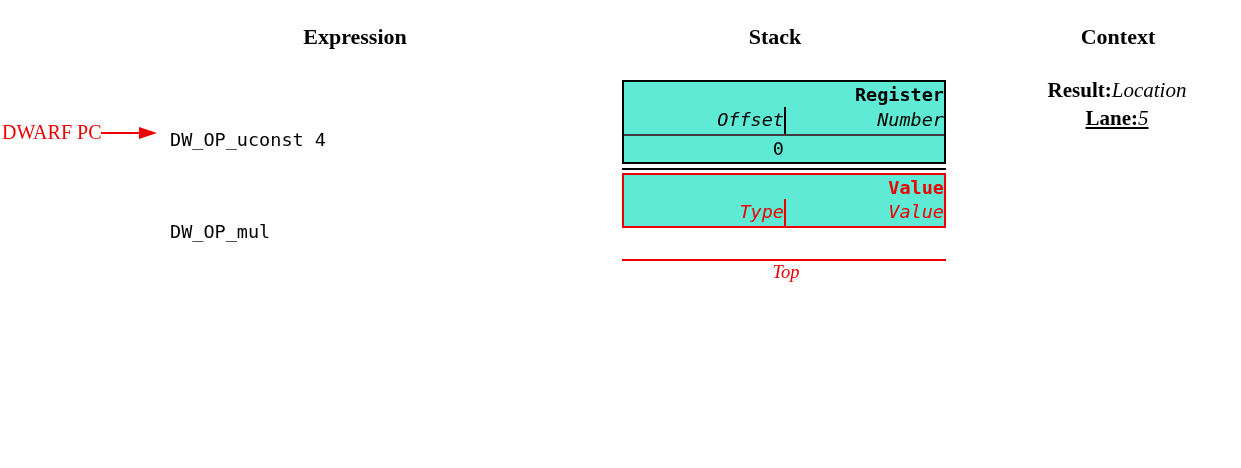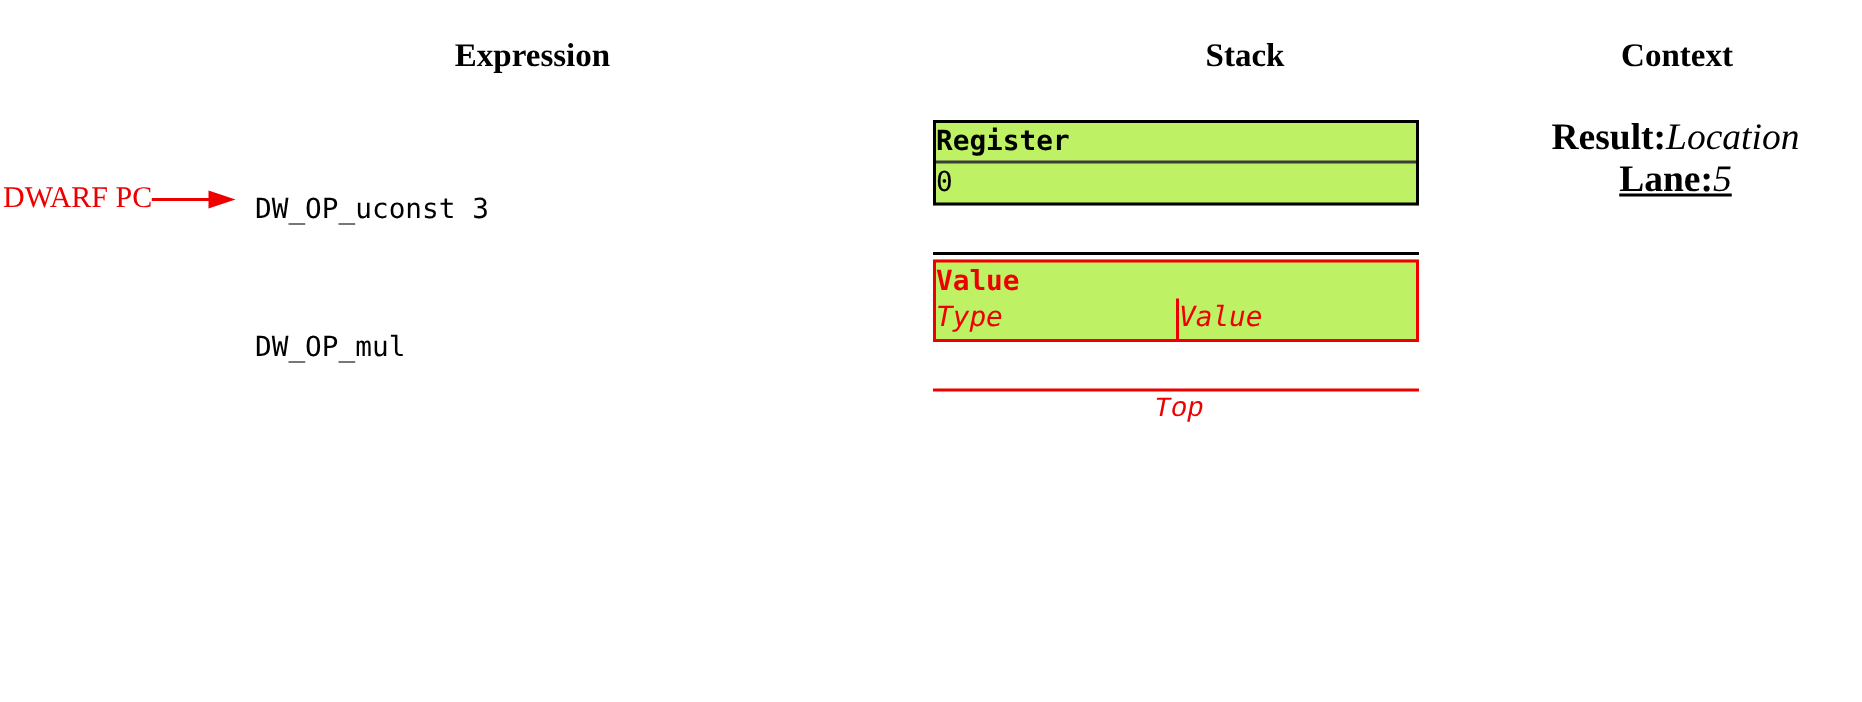--- a/index.html
+++ b/index.html
@@ -46,24 +46,24 @@
     top: 126px;
     width: 58px;
     height: 14px;
   }
 
   
   .stk {
     position: absolute;
     left: 622px;
     width: 320px;
-    text-align: left;
+    text-align: right;
     font-family: "DejaVu Sans Mono", monospace;
     font-size: 18.5px;
-    background: #bef264;
+    background: #5eead4;
   }
   .stk-black { top: 80px;  border: 2px solid var(--black); color: var(--black); }
   .stk-red   { top: 173px; border: 2px solid var(--red);   color: var(--red); }
   .stk .t-hdr { font-weight: bold; }
   .stk-black .t-hdr { height: 25px; line-height: 26px; }
   .stk-red   .t-hdr { height: 24px; line-height: 25px; }
   .stk .row2 { display: grid; grid-template-columns: 1fr 1fr; }
   .stk .row2 > span:nth-child(2) { border-left: 2px solid currentColor; }
   .stk .hdr-row { font-style: italic; }
   .stk .hdr-row > span { height: 27px; line-height: 26px; }
@@ -74,68 +74,72 @@
   .dbl { position: absolute; left: 622px; width: 324px; height: 2px; }
   .dbl-black { top: 168px; background: var(--black); }
   .dbl-red   { top: 259px; background: var(--red); }
 
   .top-label {
     position: absolute;
     left: 786px;
     top: 262px;
     transform: translateX(-50%);
     color: var(--red);
-    font-family: Liberation Mono, monospace;
+    font-family: Liberation Serif, serif;
     font-size: 18.5px;
     font-style: italic;
   }
 
   
   .ctx-line {
     position: absolute;
     left: 1117px;
     transform: translateX(-50%);
-    font-size: 25px;
+    font-size: 21px;
     white-space: nowrap;
   }
   .ctx-line .lbl { font-weight: bold; }
   .ctx-line .val { font-style: italic; }
   .ctx-result { top: 78px; }
   .ctx-lane   { top: 106px; text-decoration: underline; }
 </style>
 </head>
 <body>
 
 <div class="canvas">
 
   <div class="col-title" style="left:355px">Expression</div>
-  <div class="col-title" style="left:830px">Stack</div>
+  <div class="col-title" style="left:775px">Stack</div>
   <div class="col-title" style="left:1118px">Context</div>
 
   <div class="ops">
-    <div>DW_OP_uconst 3</div>
+    <div>DW_OP_uconst 4</div>
     <div>DW_OP_mul</div>
     
     
     
     
     
     
     
     
   </div>
 
   <div class="pc-label">DWARF PC</div>
   <svg class="pc-arrow" viewBox="0 0 58 14" aria-hidden="true">
     <line x1="0" y1="7" x2="42" y2="7" stroke="#ee0000" stroke-width="2"></line>
     <polygon points="38,1 56,7 38,13" fill="#ee0000"></polygon>
   </svg>
 
   <div class="stk stk-black">
     <div class="t-hdr">Register</div>
+    <div class="row2 hdr-row">
+      <span>Offset</span>
+      <span>Number</span>
+    </div>
     <div class="row2 val-row">
       <span>0</span>
     </div>
   </div>
   <div class="dbl dbl-black"></div>
 
   <div class="stk stk-red">
     <div class="t-hdr">Value</div>
     <div class="row2 hdr-row">
       <span>Type</span>

